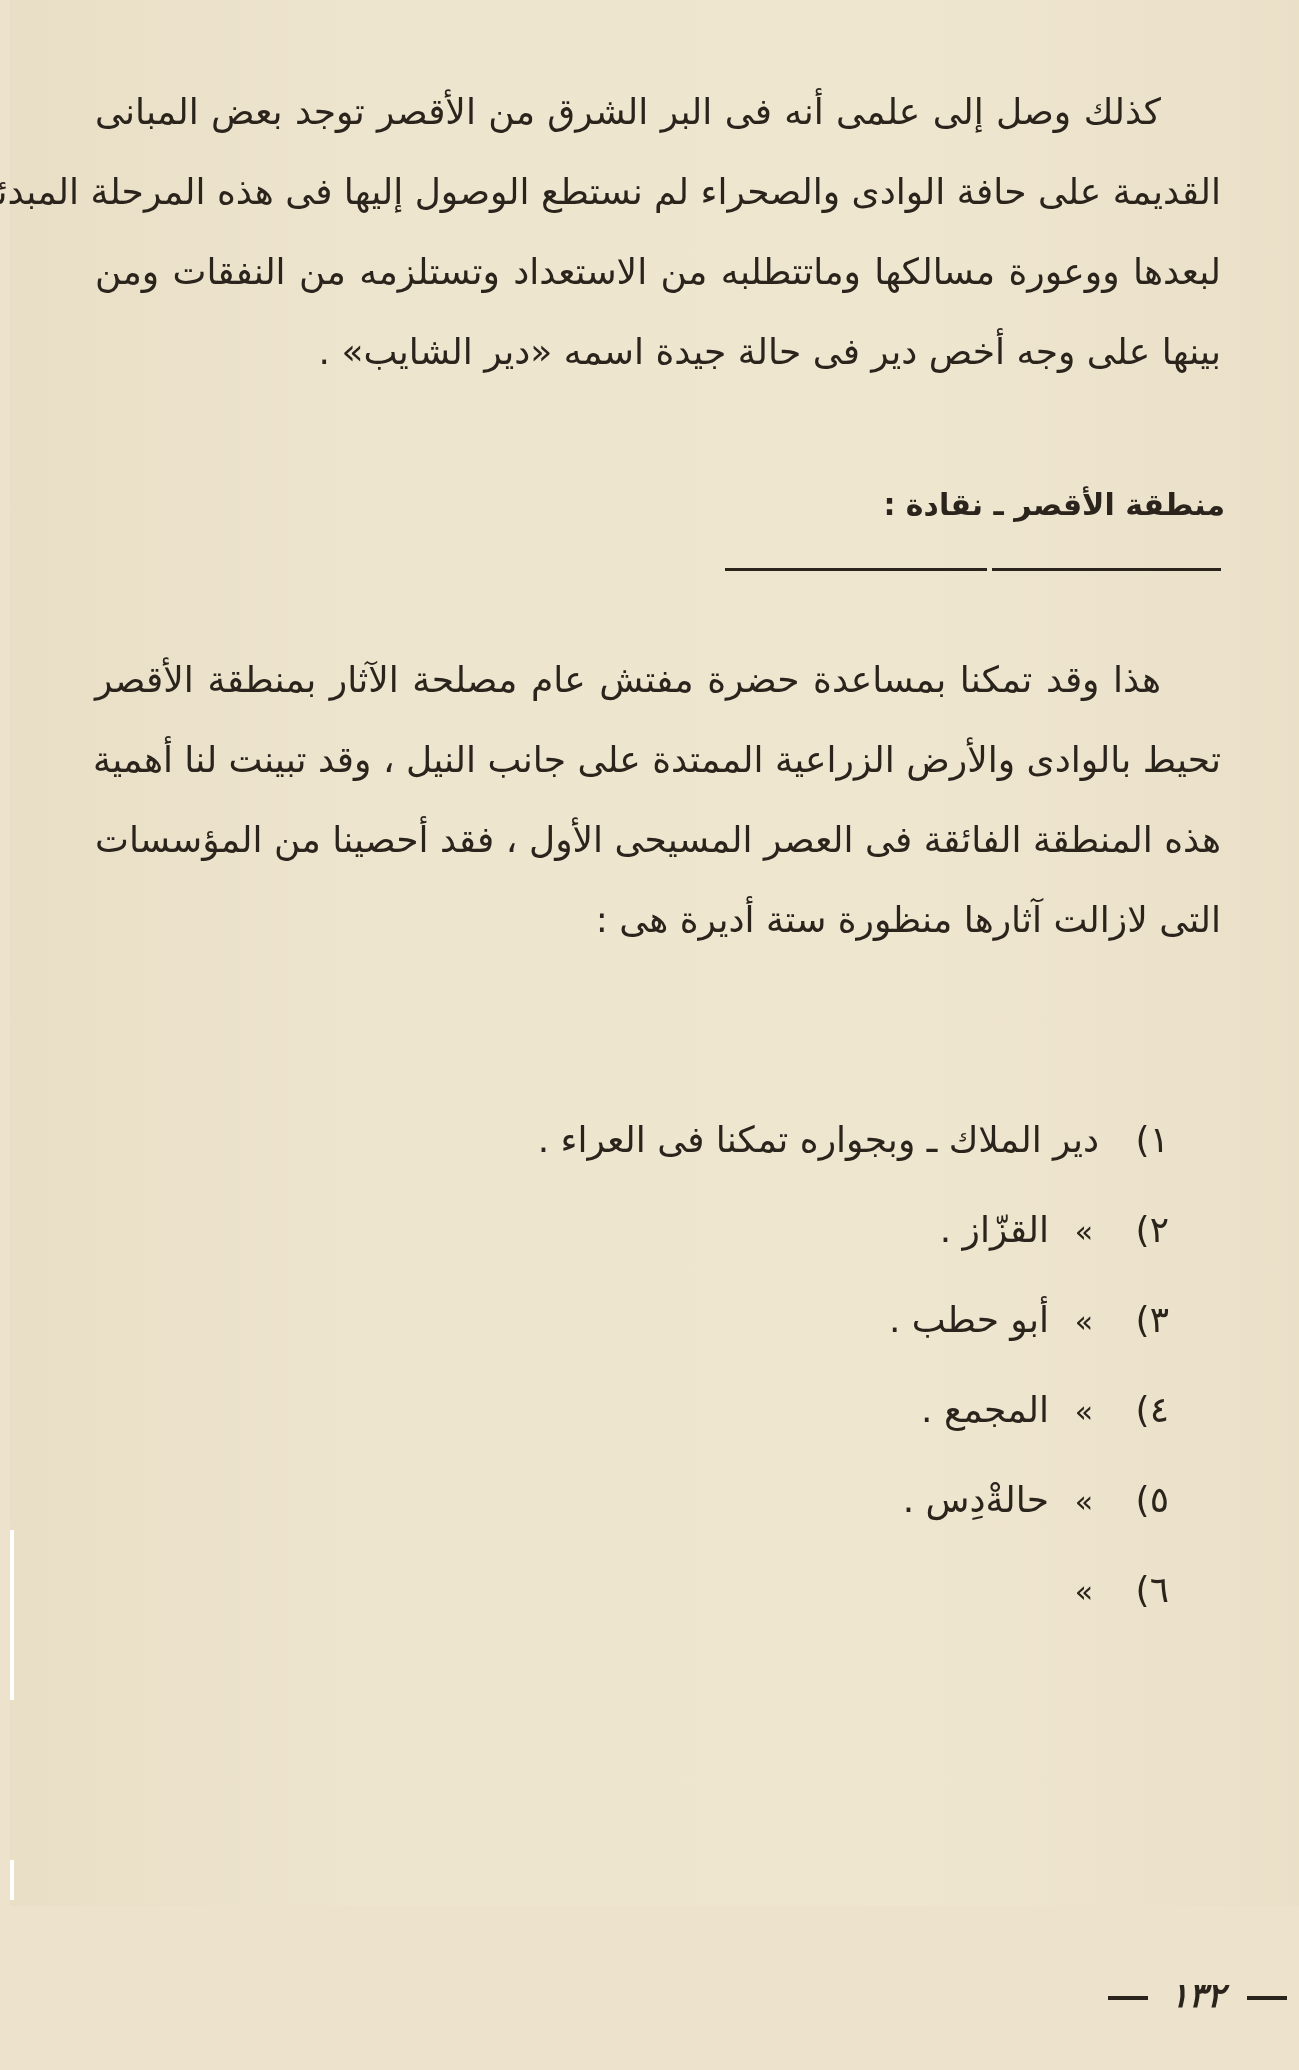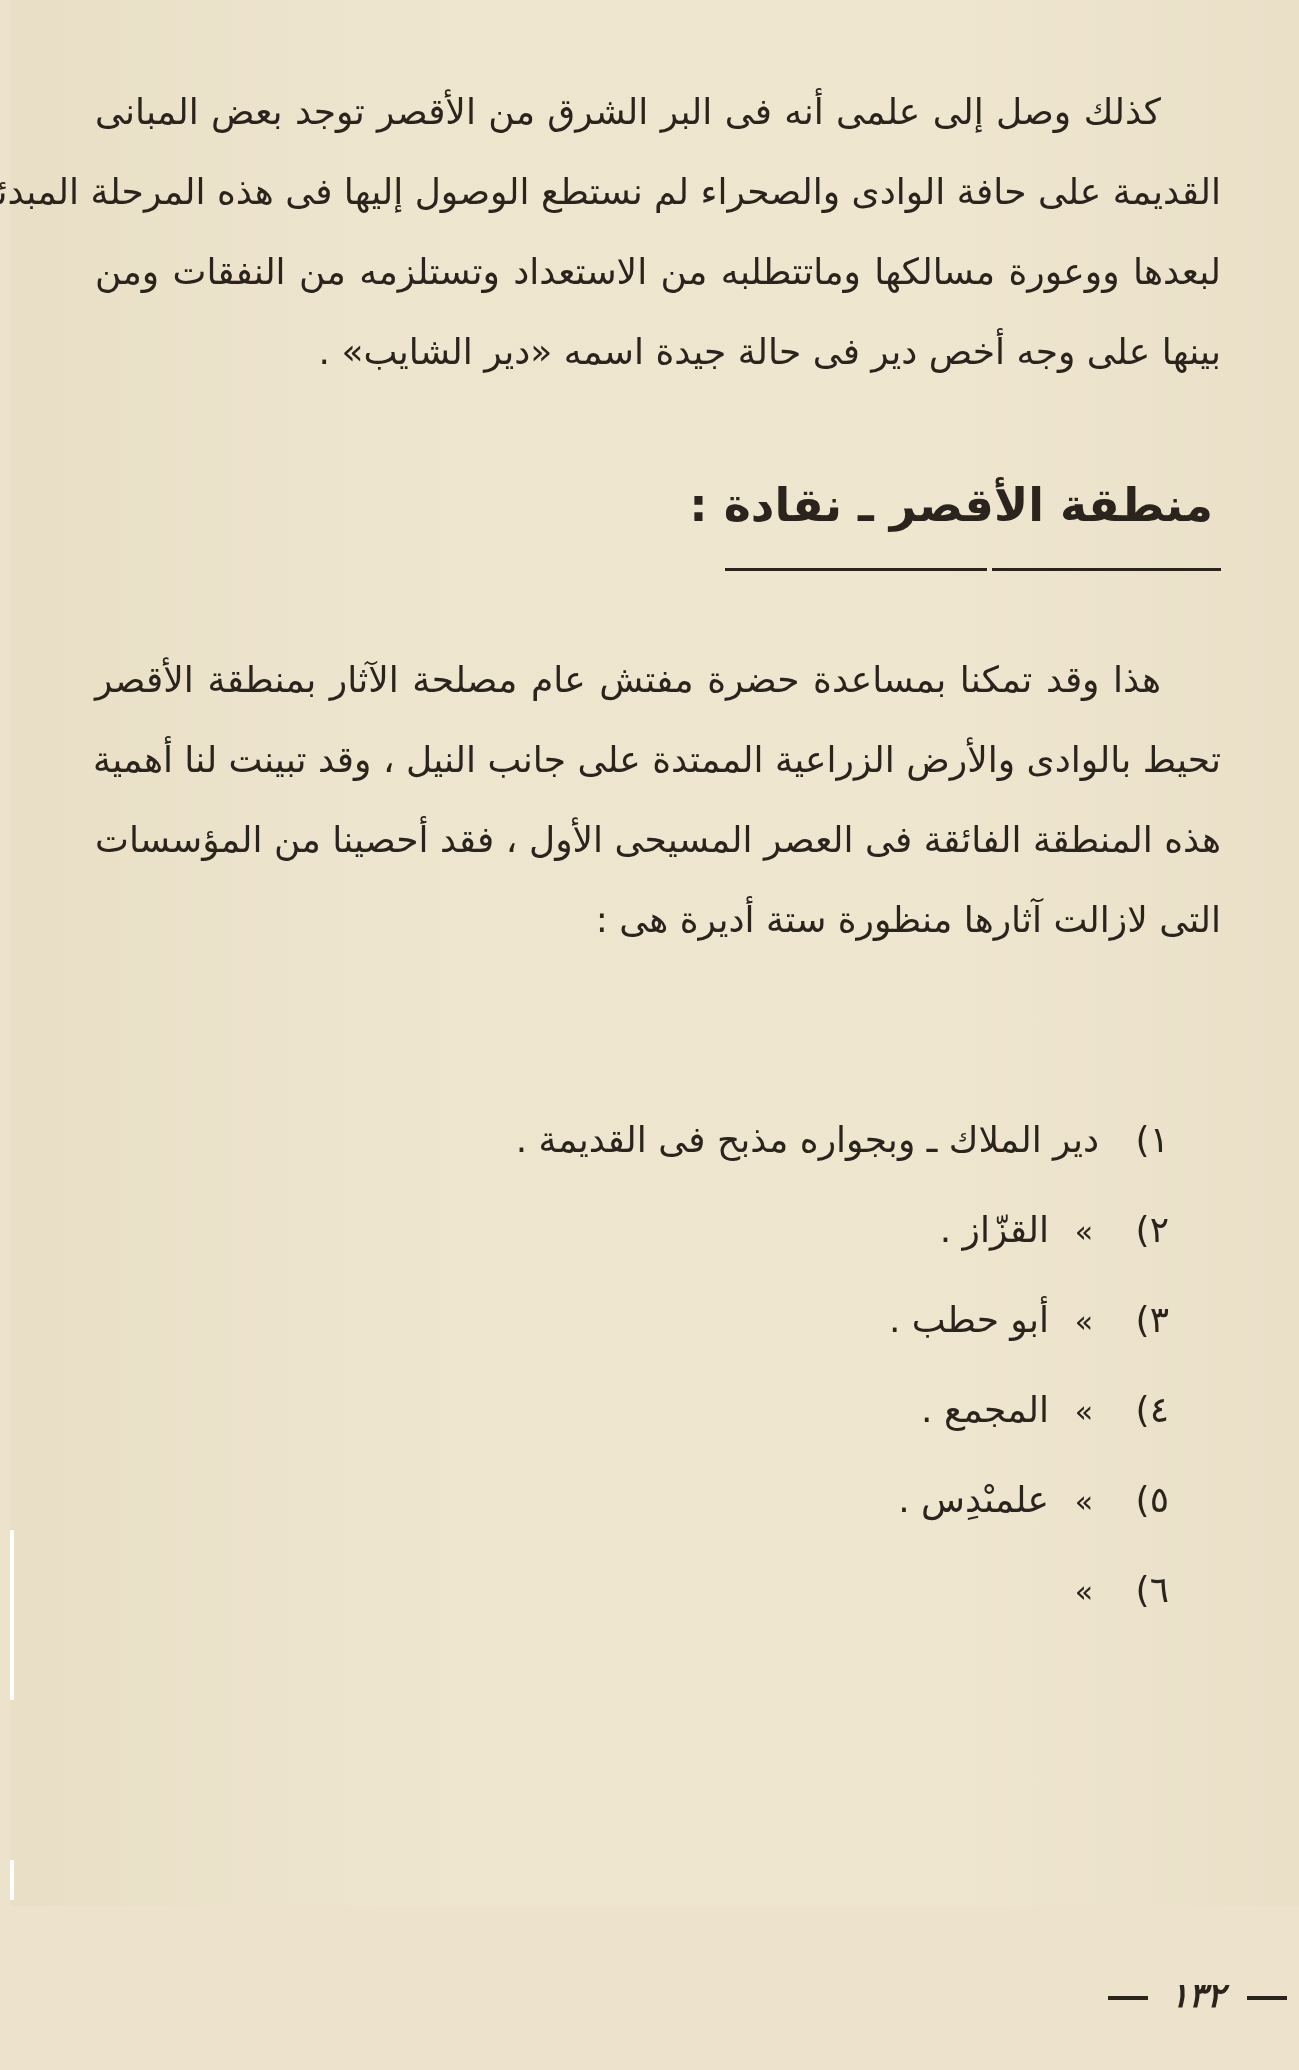--- a/index.html
+++ b/index.html
@@ -21,22 +21,22 @@
     direction: rtl; text-align: justify; text-align-last: right;
   }
   .line {
     display: block; font-size: 36px; line-height: 80px; height: 80px;
     white-space: nowrap; text-align: justify; text-align-last: justify;
     direction: rtl;
   }
   .line.last { text-align-last: right; }
   .line.indent { padding-right: 60px; }
   .heading {
-    position: absolute; right: 96px; top: 470px;
-    direction: rtl; font-size: 46px; font-weight: bold;
+    position: absolute; right: 84px; top: 470px;
+    direction: rtl; font-size: 30px; font-weight: bold;
     white-space: nowrap; line-height: 70px;
   }
   .heading-rule {
     position: absolute; top: 568px; height: 3px; background: #2a241c;
   }
   .list { position: absolute; right: 140px; top: 1095px; direction: rtl; }
   .list-item {
     display: flex; align-items: baseline; height: 90px; line-height: 90px;
     font-size: 36px; white-space: nowrap;
   }
@@ -73,41 +73,41 @@
   <div class="text-block" style="top:640px;">
     <span class="line indent">هذا وقد تمكنا بمساعدة حضرة مفتش عام مصلحة الآثار بمنطقة الأقصر</span>
     <span class="line">تحيط بالوادى والأرض الزراعية الممتدة على جانب النيل ، وقد تبينت لنا أهمية</span>
     <span class="line">هذه المنطقة الفائقة فى العصر المسيحى الأول ، فقد أحصينا من المؤسسات</span>
     <span class="line last">التى لازالت آثارها منظورة ستة أديرة هى :</span>
   </div>
 
   <div class="list">
     <div class="list-item">
       <span class="list-num">١)</span>
-      <span class="list-text">دير الملاك ـ وبجواره مذبح فى القديمة .</span>
+      <span class="list-text">دير الملاك ـ وبجواره تمكنا فى العراء .</span>
     </div>
     <div class="list-item">
       <span class="list-num">٢)</span>
       <span class="list-ditto">»</span>
       <span class="list-text">القزّاز .</span>
     </div>
     <div class="list-item">
       <span class="list-num">٣)</span>
       <span class="list-ditto">»</span>
       <span class="list-text">أبو حطب .</span>
     </div>
     <div class="list-item">
       <span class="list-num">٤)</span>
       <span class="list-ditto">»</span>
       <span class="list-text">المجمع .</span>
     </div>
     <div class="list-item">
       <span class="list-num">٥)</span>
       <span class="list-ditto">»</span>
-      <span class="list-text">علمىْدِس .</span>
+      <span class="list-text">حالةْدِس .</span>
     </div>
     <div class="list-item">
       <span class="list-num">٦)</span>
       <span class="list-ditto">»</span>
     </div>
   </div>
 
 
   <div class="page-number">
     <span class="dash"></span><span>١٣٢</span><span class="dash"></span>

